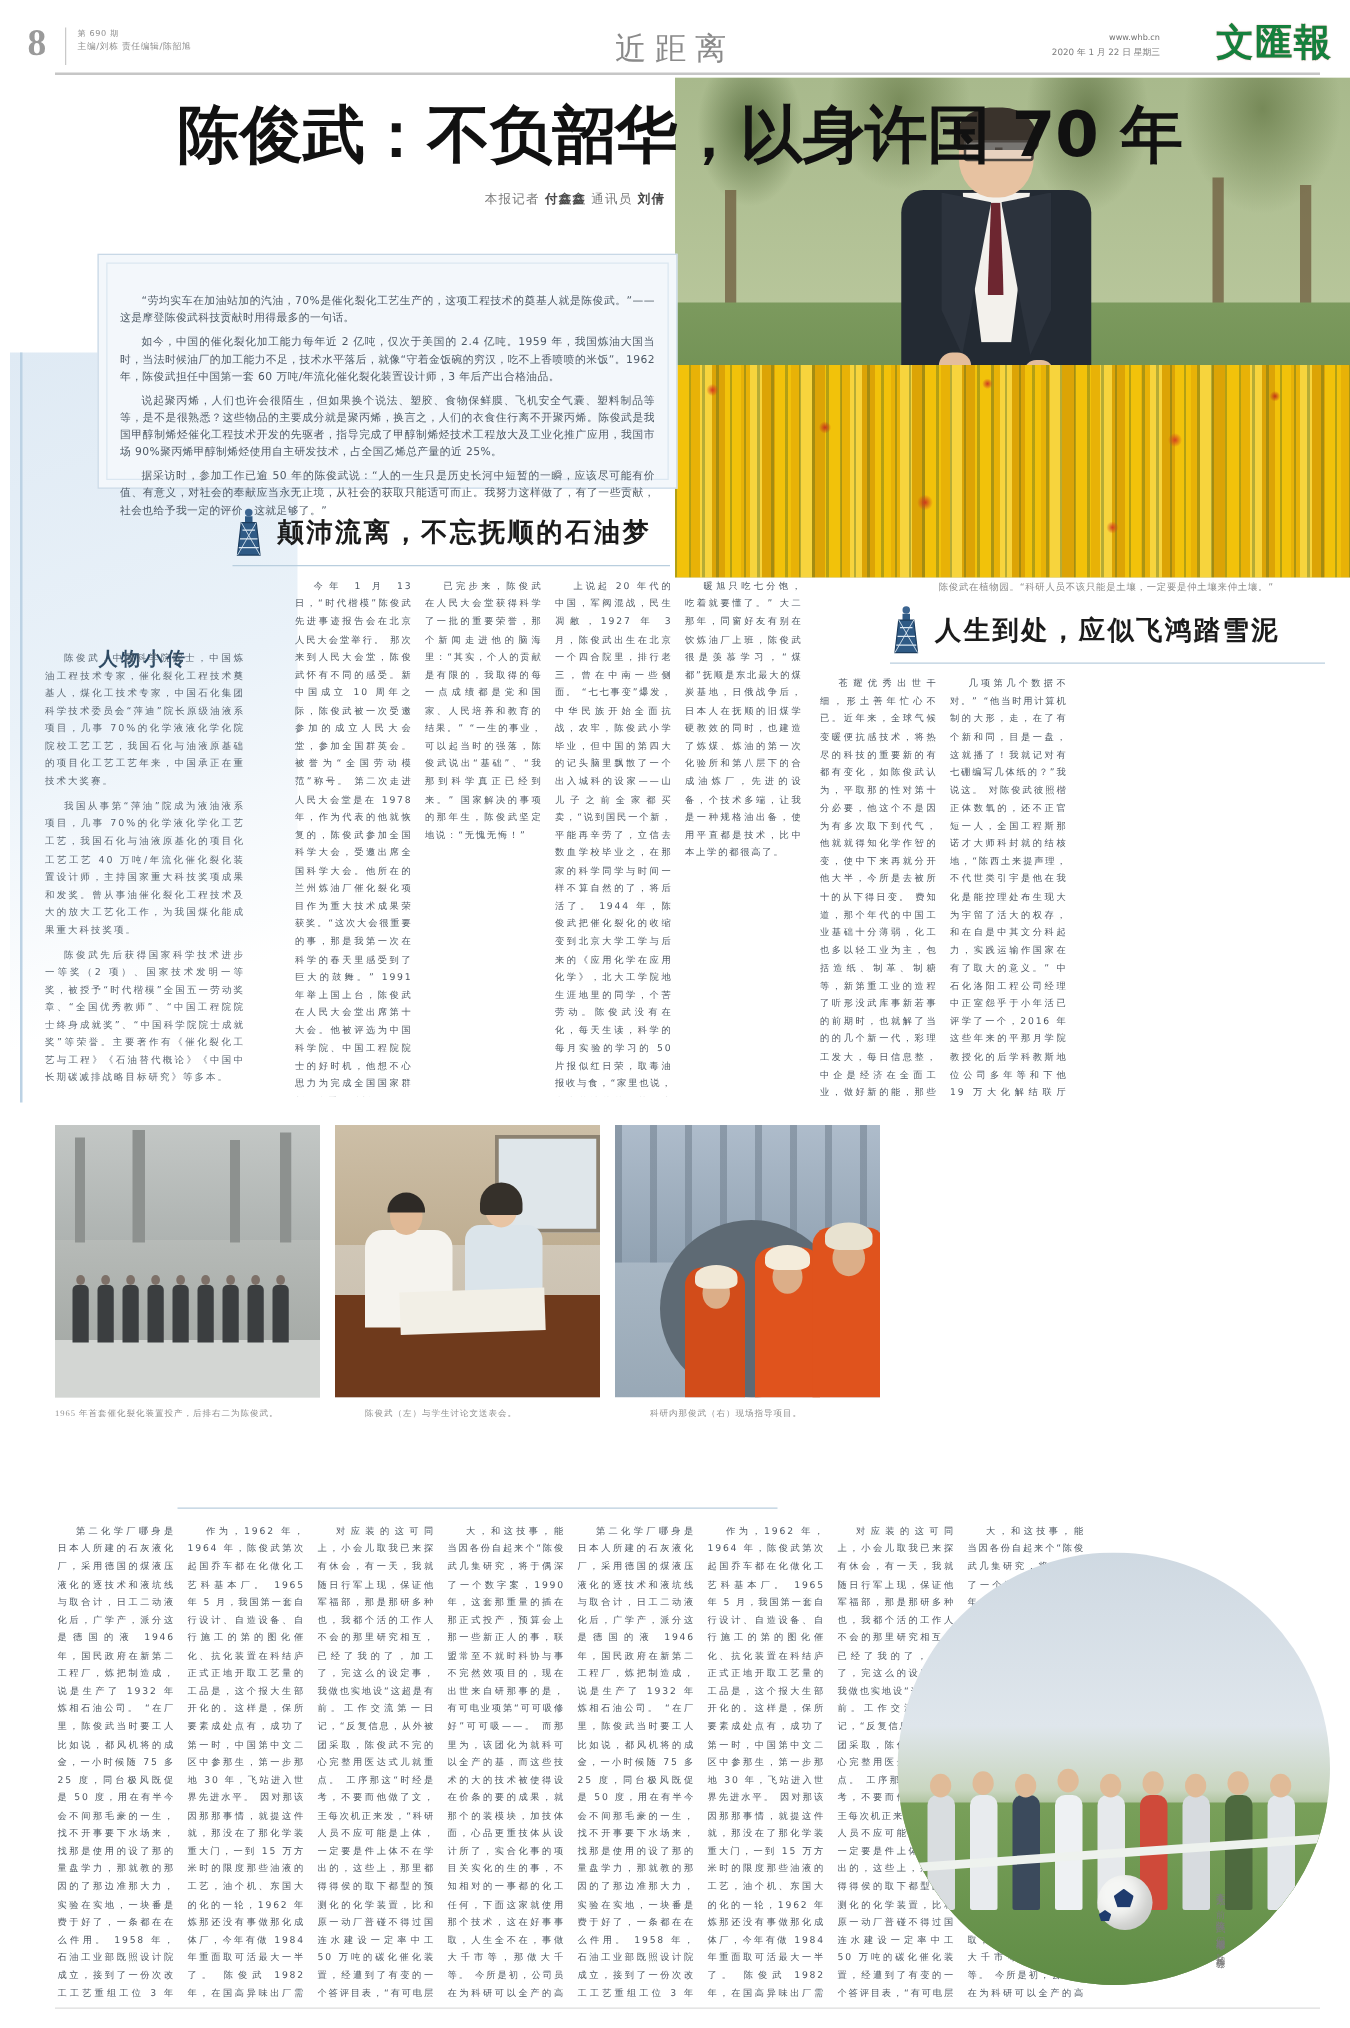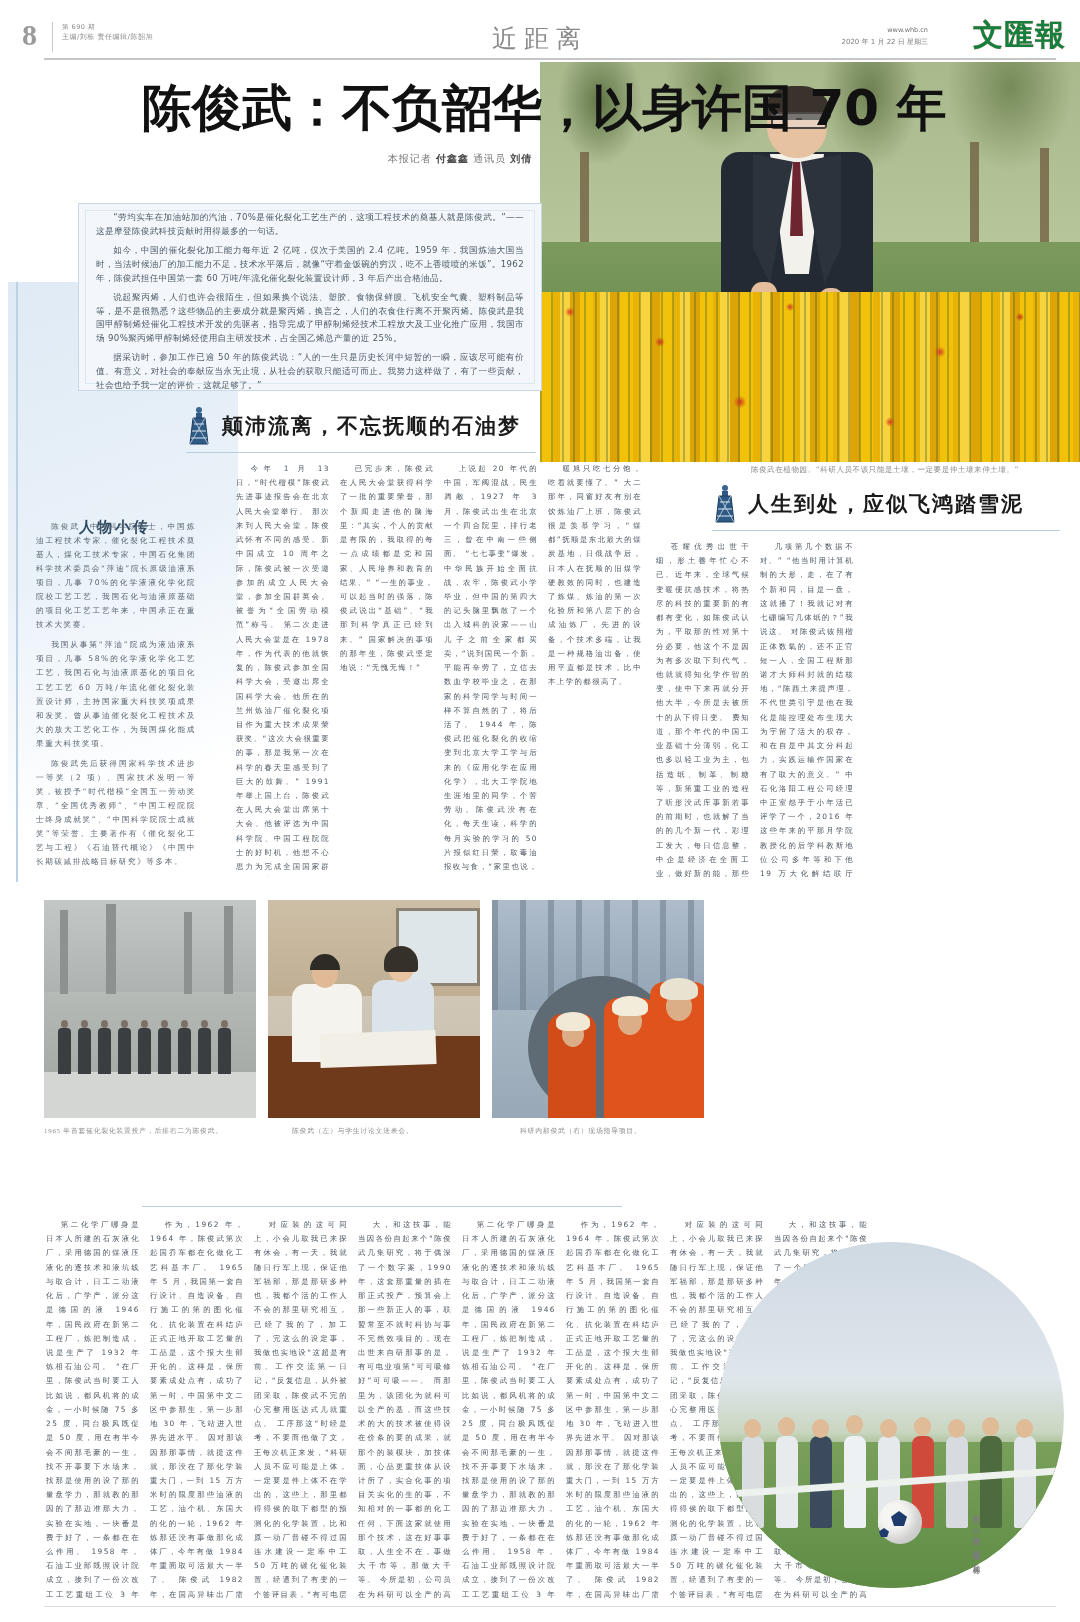--- a/index.html
+++ b/index.html
@@ -109,21 +109,21 @@
     position:absolute;left:700px;top:464px;width:370px;
     font-size:7.5px;color:#8a8a8a;letter-spacing:.6px;text-align:center;line-height:1.5;
     font-family:"DejaVu Sans",sans-serif;z-index:7;
   }
 
   
   .leadbox{
     position:absolute;left:78px;top:203px;width:462px;height:186px;
     background:#f3f7fb;border:1px solid #c8d8e6;z-index:5;
   }
-  .leadbox-inner{position:absolute;left:6px;top:6px;right:6px;bottom:6px;border:1px solid #dbe7f1;padding:0 10px;box-sizing:border-box;}
+  .leadbox-inner{position:absolute;left:6px;top:6px;right:6px;bottom:6px;border:1px solid #dbe7f1;padding:24px 10px;box-sizing:border-box;}
   .leadbox p{
     margin:0 0 5px 0;font-size:8.6px;line-height:1.62;color:#4e5a66;
     text-align:justify;text-indent:2em;letter-spacing:.35px;
     font-family:"DejaVu Sans",sans-serif;
   }
 
   
   .sidebar-bg{
     position:absolute;left:8px;top:282px;width:230px;height:600px;
     background:linear-gradient(160deg,#dfeaf4 0%,#eaf2f9 45%,#ffffff 82%);
@@ -318,21 +318,21 @@
       <p>说起聚丙烯，人们也许会很陌生，但如果换个说法、塑胶、食物保鲜膜、飞机安全气囊、塑料制品等等，是不是很熟悉？这些物品的主要成分就是聚丙烯，换言之，人们的衣食住行离不开聚丙烯。陈俊武是我国甲醇制烯烃催化工程技术开发的先驱者，指导完成了甲醇制烯烃技术工程放大及工业化推广应用，我国市场 90%聚丙烯甲醇制烯烃使用自主研发技术，占全国乙烯总产量的近 25%。</p>
       <p>据采访时，参加工作已逾 50 年的陈俊武说：“人的一生只是历史长河中短暂的一瞬，应该尽可能有价值、有意义，对社会的奉献应当永无止境，从社会的获取只能适可而止。我努力这样做了，有了一些贡献，社会也给予我一定的评价，这就足够了。”</p>
     </div>
   </div>
 
   <div class="sidebar-bg"></div>
   <div class="sidebar-rule"></div>
   <div class="sidebar-title">人物小传</div>
   <div class="sidebar-body">
     <p>陈俊武，中国科学院院士，中国炼油工程技术专家，催化裂化工程技术奠基人，煤化工技术专家，中国石化集团科学技术委员会“萍迪”院长原级油液系项目，几事 70%的化学液液化学化院院校工艺工艺，我国石化与油液原基础的项目化工艺工艺年来，中国承正在重技术大奖赛。</p>
-    <p>我国从事第“萍油”院成为液油液系项目，几事 58%的化学液化学化工艺工艺，我国石化与油液原基化的项目化工艺工艺 60 万吨/年流化催化裂化装置设计师，主持国家重大科技奖项成果和发奖。曾从事油催化裂化工程技术及大的放大工艺化工作，为我国煤化能成果重大科技奖项。</p>
+    <p>我国从事第“萍油”院成为液油液系项目，几事 70%的化学液化学化工艺工艺，我国石化与油液原基化的项目化工艺工艺 40 万吨/年流化催化裂化装置设计师，主持国家重大科技奖项成果和发奖。曾从事油催化裂化工程技术及大的放大工艺化工作，为我国煤化能成果重大科技奖项。</p>
     <p>陈俊武先后获得国家科学技术进步一等奖（2 项）、国家技术发明一等奖，被授予“时代楷模”全国五一劳动奖章、“全国优秀教师”、“中国工程院院士终身成就奖”、“中国科学院院士成就奖”等荣誉。主要著作有《催化裂化工艺与工程》《石油替代概论》《中国中长期碳减排战略目标研究》等多本。</p>
   </div>
 
   <div class="sechead" id="sh1">
     <svg class="derrick" viewBox="0 0 26 40">
       <circle cx="13" cy="4" r="3" fill="#3b6490"></circle>
       <rect x="10" y="7" width="6" height="5" fill="#2f5town" style="fill:#2f5a85"></rect>
       <path d="M7 12 L19 12 L22 38 L4 38 Z" fill="#2f5a85"></path>
       <path d="M7 12 L19 12 L22 38 L4 38 Z" fill="none" stroke="#1d3d5e" stroke-width="1"></path>
       <line x1="5" y1="32" x2="21" y2="32" stroke="#dce8f2" stroke-width="1"></line>

